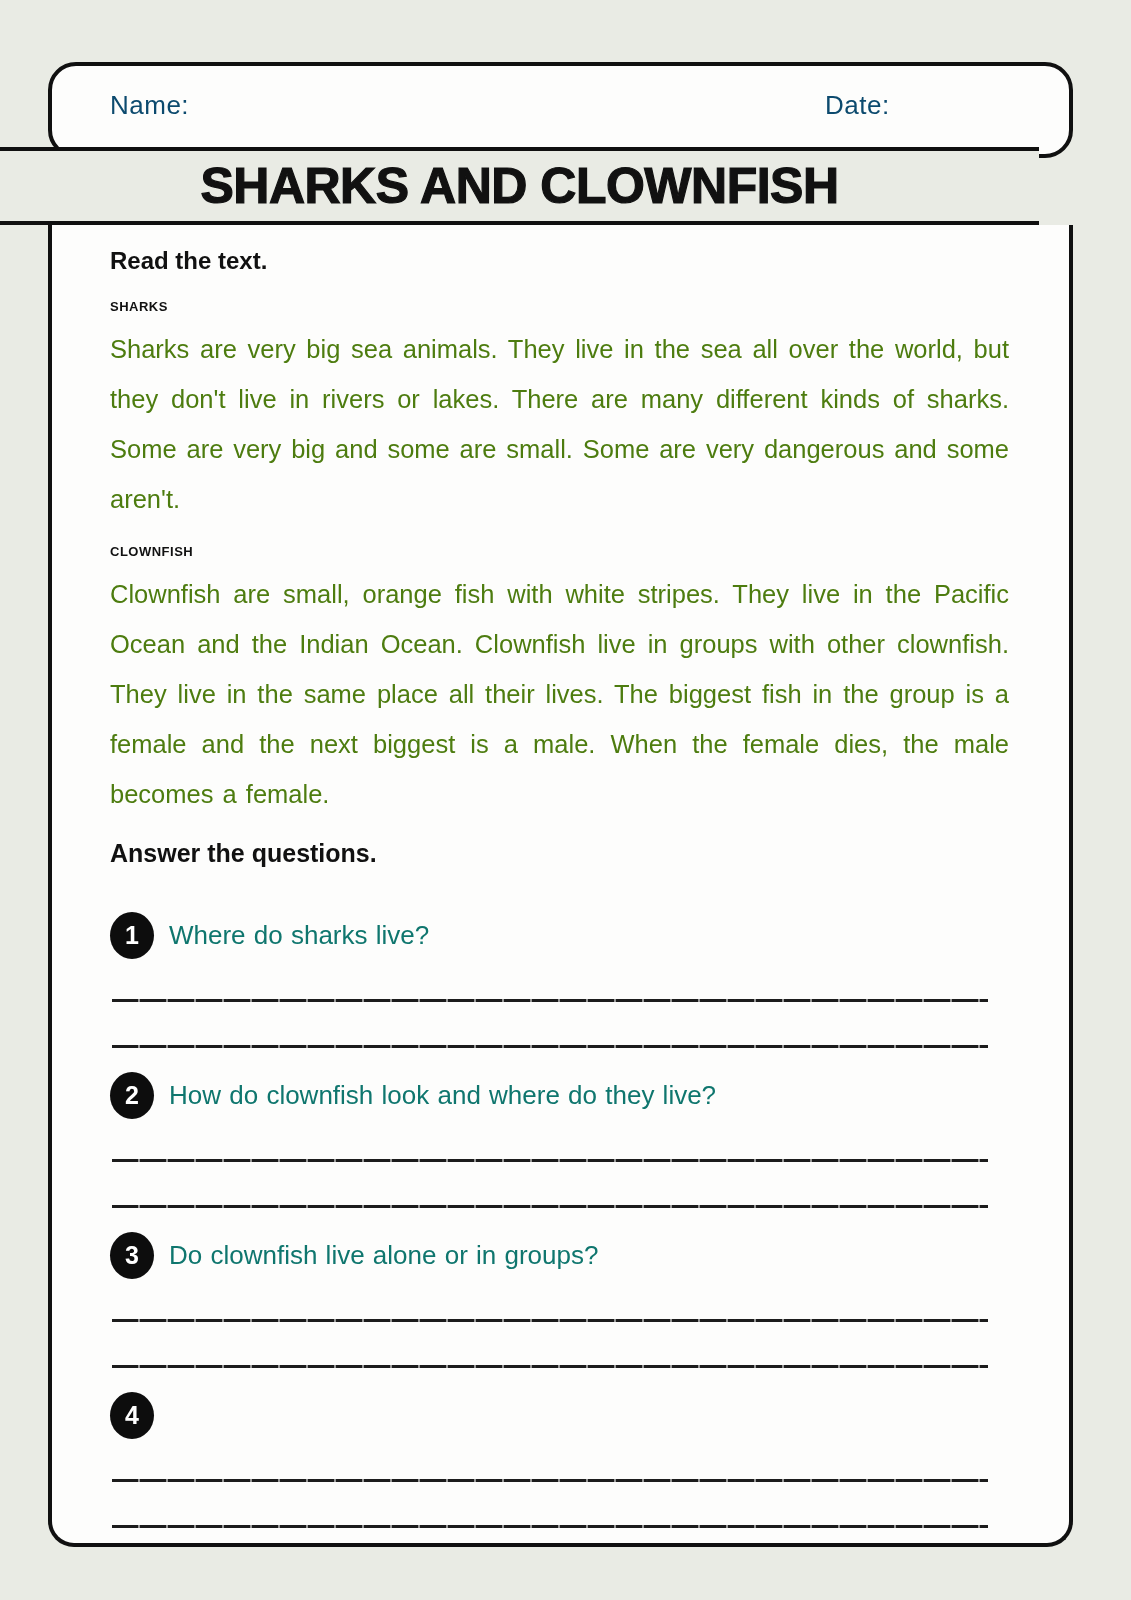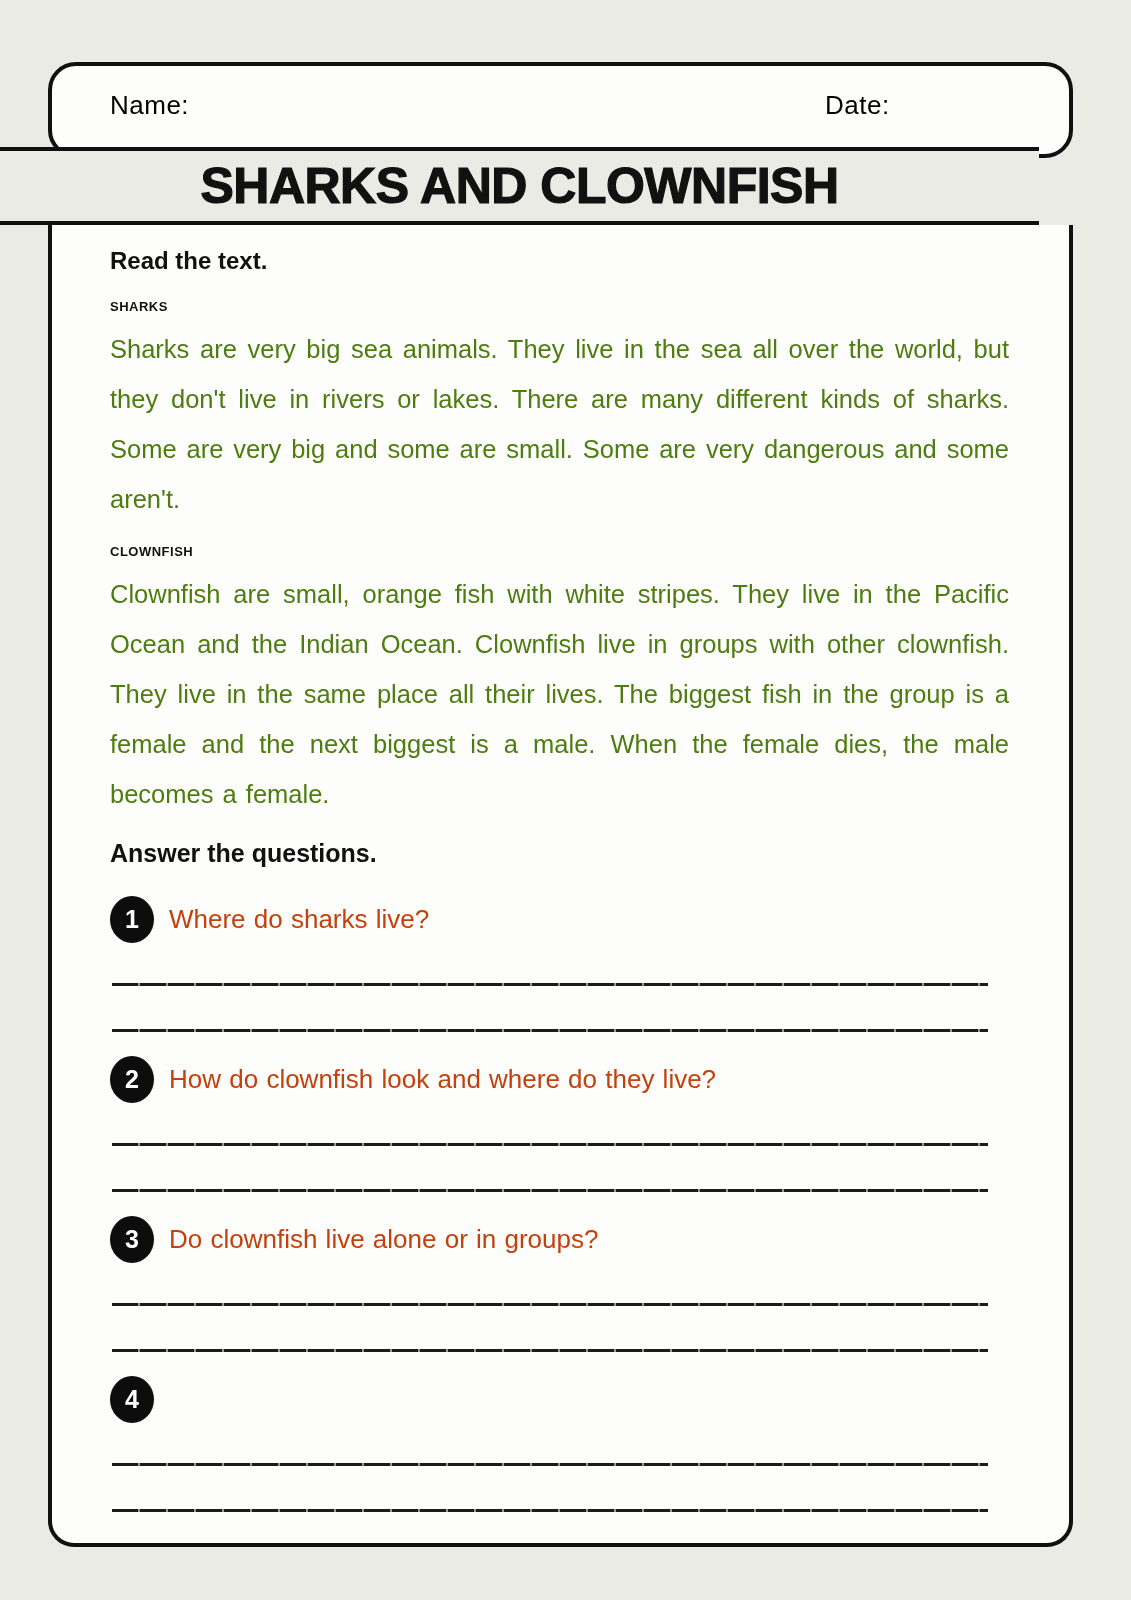--- a/index.html
+++ b/index.html
@@ -21,21 +21,21 @@
     background: #fdfdfc;
     border: 4px solid #101010;
     border-radius: 28px;
     box-sizing: border-box;
   }
   .name-label, .date-label {
     position: absolute;
     top: 24px;
     font-size: 26px;
     letter-spacing: 0.5px;
-    color: #000000;
+    color: #0c4a6e;
   }
   .name-label { left: 58px; }
   .date-label { left: 773px; }
 
   
   .title-band {
     position: absolute;
     left: 0; top: 147px;
     width: 1039px; height: 78px;
     background: #e9ebe4;
@@ -79,21 +79,21 @@
     margin: 0 0 10px 0;
   }
   .passage-text {
     font-size: 25.5px;
     line-height: 50px;
     text-align: justify;
     word-spacing: 2px;
     color: #4d7c0f;
     margin: 0 0 20px 0;
   }
-  .answer-label { margin-top: 18px; margin-bottom: 28px; font-size: 25px; }
+  .answer-label { margin-top: 18px; margin-bottom: 44px; font-size: 25px; }
 
   
   .question-row {
     display: flex;
     align-items: center;
     height: 47px;
     margin-bottom: 40px;
   }
   .q-badge {
     flex: 0 0 auto;
@@ -101,21 +101,21 @@
     border-radius: 50%;
     background: #0d0d0d;
     color: #ffffff;
     font-size: 25px;
     font-weight: bold;
     display: flex; align-items: center; justify-content: center;
     margin-right: 15px;
   }
   .q-text {
     font-size: 26px;
-    color: #c2410c;
+    color: #0f766e;
     word-spacing: 1px;
   }
   .answer-line {
     height: 3px;
     width: 876px;
     margin: 0 0 43px 2px;
     background: repeating-linear-gradient(90deg, #1c1c1c 0px, #1c1c1c 26px, rgba(28,28,28,0.45) 26px, rgba(28,28,28,0.45) 28px);
   }
   .answer-line.last { margin-bottom: 24px; }
 </style>

